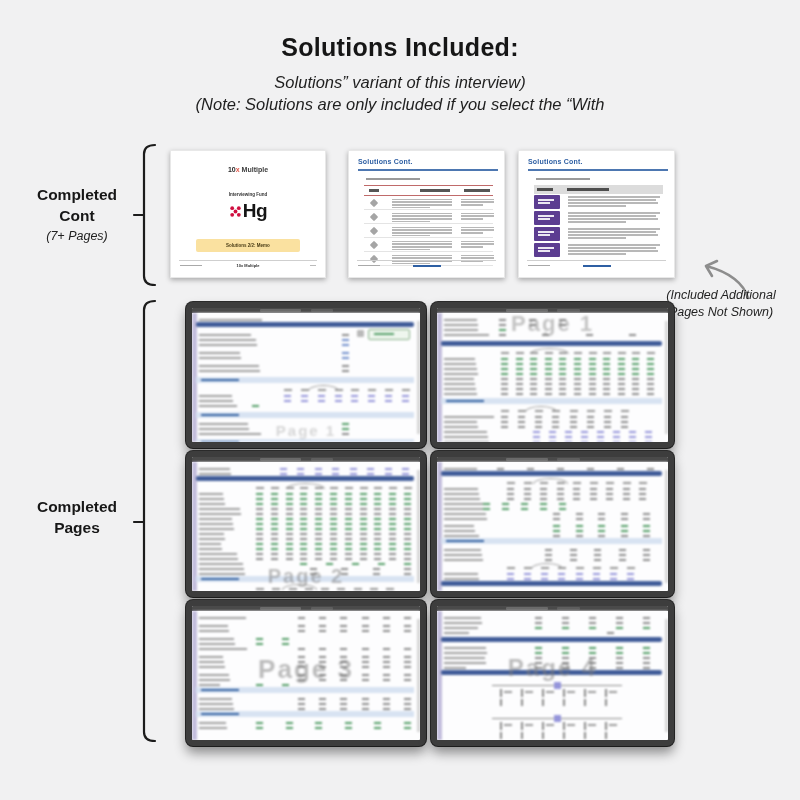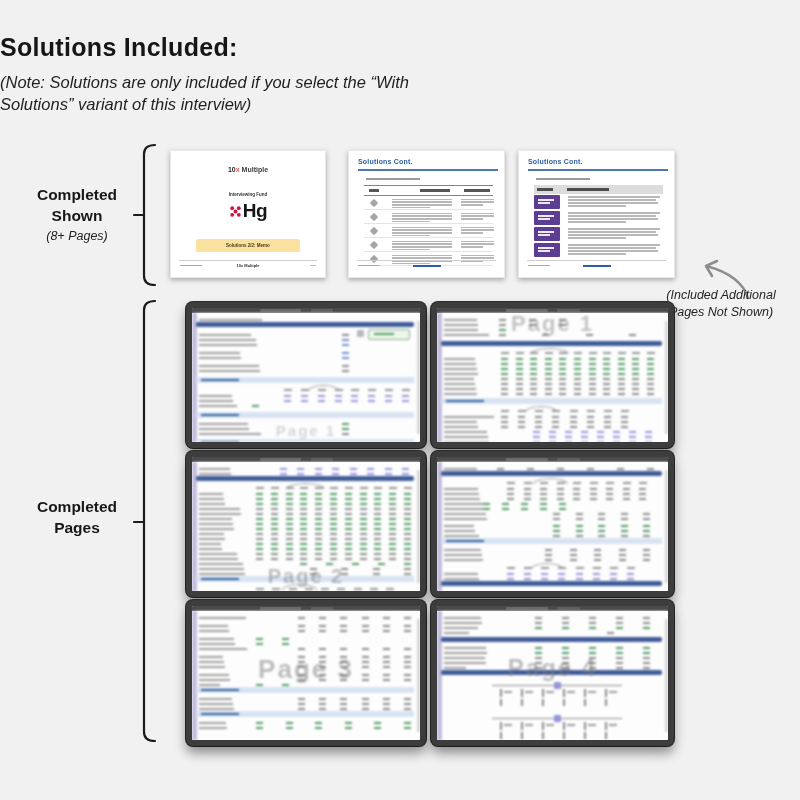--- a/index.html
+++ b/index.html
@@ -1,20 +1,20 @@
 <!DOCTYPE html>
 <html><head>
 <meta charset="utf-8">
 <style>
   html,body{margin:0;padding:0;}
   body{width:800px;height:800px;background:#f1f1f2;font-family:"Liberation Sans",sans-serif;color:#1d1d1f;overflow:hidden;}
   #stage{position:relative;width:800px;height:800px;}
 
   
-  .hdr{position:absolute;top:33px;left:0;right:0;}
+  .hdr{position:absolute;top:33px;left:0;right:0;text-align:center;}
   .hdr h1{margin:0;font-size:25px;font-weight:700;letter-spacing:.3px;color:#161616;}
   .note{margin-top:9px;font-style:italic;font-size:16.5px;line-height:22px;color:#1f1f1f;}
 
   
   .side-label{position:absolute;width:118px;text-align:center;}
   .side-label .l1{font-weight:700;font-size:15.5px;line-height:21px;color:#171717;}
   .side-label .sub{font-style:italic;font-size:12.5px;margin-top:3px;color:#222;}
   #memo-label{left:18px;top:184px;}
   #model-label{left:18px;top:496px;}
 
@@ -72,29 +72,29 @@
   .wm-center{top:33%;}
 </style>
 </head>
 <body style="background: rgb(241, 241, 242);">
 
 <div id="stage">
 
   <div class="hdr">
     <h1>Solutions Included:</h1>
     <div class="note">
+      <div>Solutions” variant of this interview)</div>
       <div>(Note: Solutions are only included if you select the “With</div>
-      <div>Solutions” variant of this interview)</div>
     </div>
   </div>
 
   <div class="side-label" id="memo-label">
     <div class="l1">Completed</div>
-    <div class="l1">Shown</div>
-    <div class="sub">(8+ Pages)</div>
+    <div class="l1">Cont</div>
+    <div class="sub">(7+ Pages)</div>
   </div>
 
   <svg class="bk" style="left:130px;top:142px" width="28" height="146">
     <path d="M25,3 Q14,3 14,12 L14,134 Q14,143 25,143 M4,73 L14,73" fill="none" stroke="#1c1c1c" stroke-width="2.2" stroke-linecap="round"></path>
   </svg>
 
   <div id="memo-row">
 
     <div class="memo-page" id="memo-p1">
       <div class="brand"><span>10</span><span class="bx">x</span><span class="bm"> Multiple</span></div>

